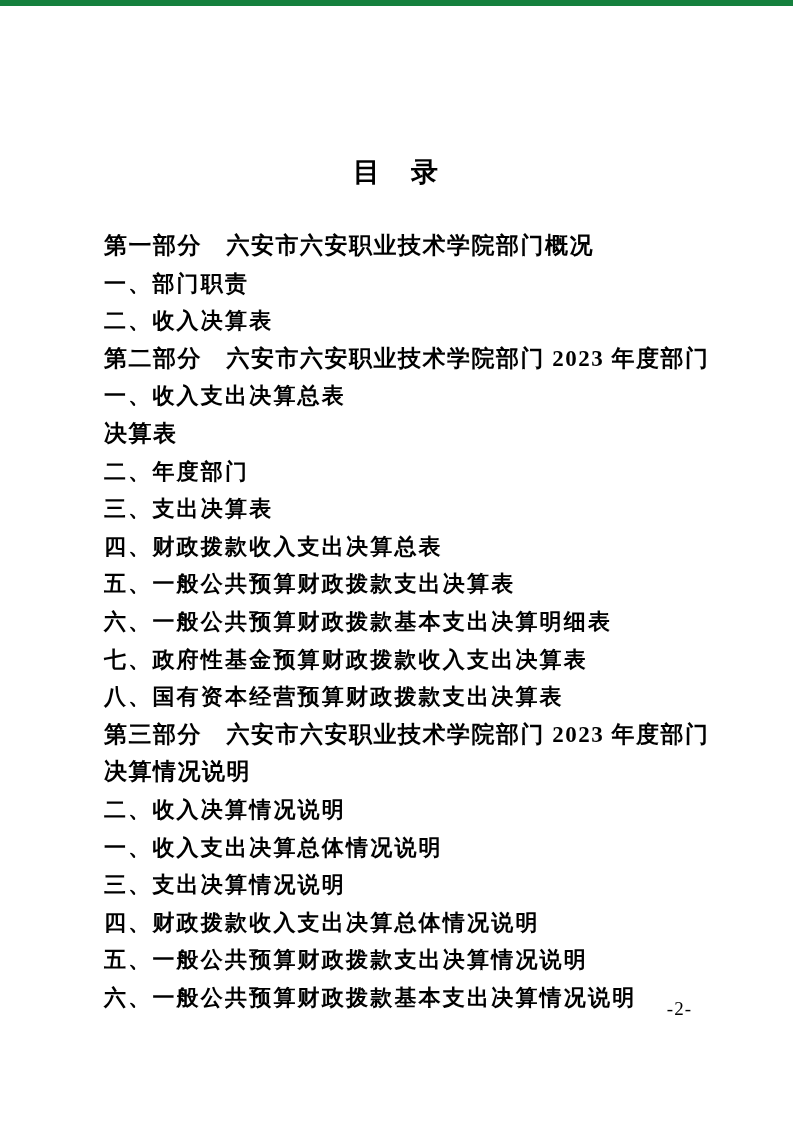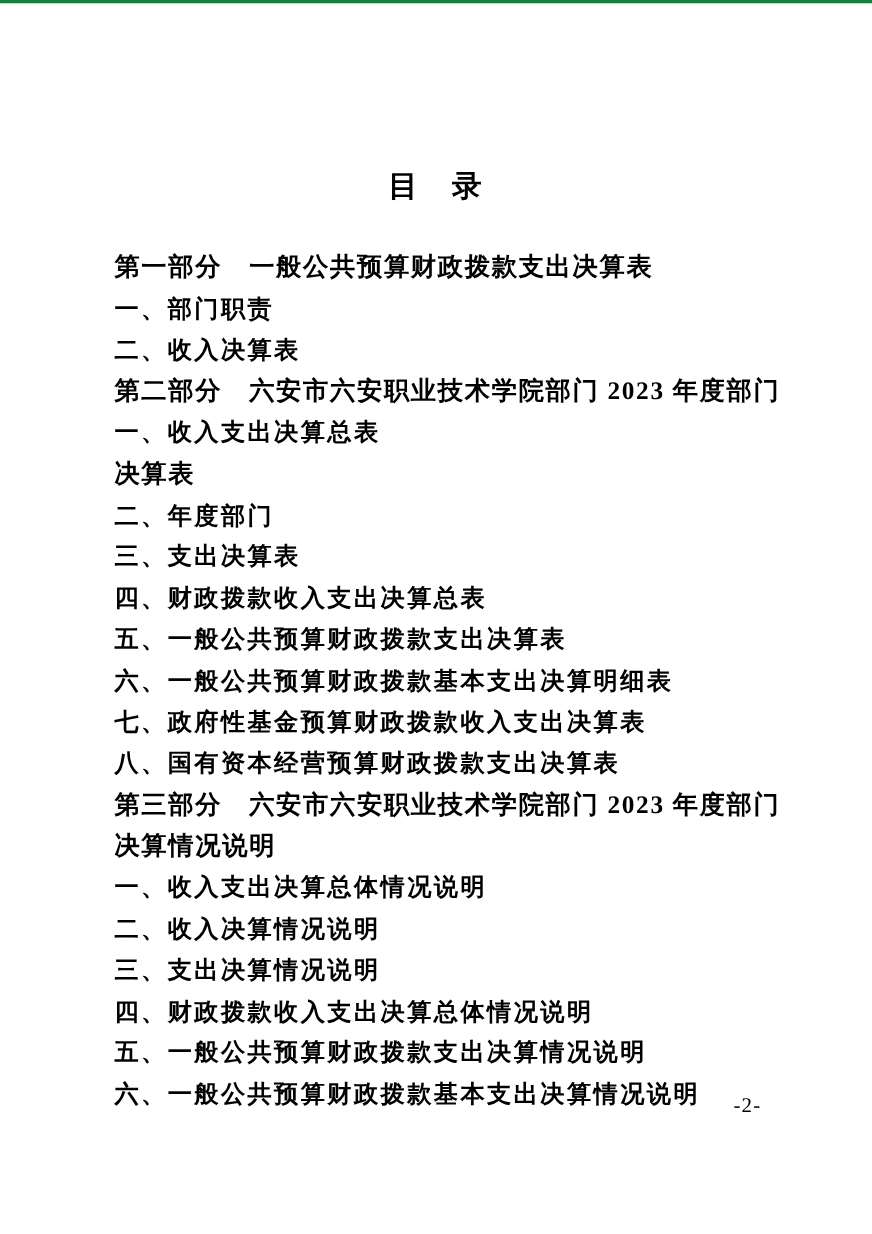--- a/index.html
+++ b/index.html
@@ -8,21 +8,21 @@
     background: #ffffff;
   }
   .page {
     position: relative;
     width: 793px;
     height: 1122px;
     background: #ffffff;
     color: #000000;
     font-family: "Liberation Serif", "DejaVu Serif", serif;
     overflow: hidden;
-    border-top: 3px solid #15803d;
+    border-top: 6px solid #15803d;
     box-sizing: border-box;
   }
   .doc-title {
     position: absolute;
     top: 148px;
     left: 0;
     width: 100%;
     text-align: center;
     font-size: 27px;
     font-weight: bold;
@@ -59,37 +59,37 @@
     font-weight: normal;
   }
 </style>
 </head>
 <body>
 
 <div class="page">
   <h1 class="doc-title">目　录</h1>
 
   <div class="toc" id="toc">
-      <div class="toc-line heading">第一部分　一般公共预算财政拨款支出决算表</div>
+      <div class="toc-line heading">第一部分　六安市六安职业技术学院部门概况</div>
       <div class="toc-line item">一、部门职责</div>
       <div class="toc-line item">二、收入决算表</div>
       <div class="toc-line heading">第二部分　六安市六安职业技术学院部门 2023 年度部门</div>
       <div class="toc-line item">一、收入支出决算总表</div>
       <div class="toc-line heading">决算表</div>
       <div class="toc-line item">二、年度部门</div>
       <div class="toc-line item">三、支出决算表</div>
       <div class="toc-line item">四、财政拨款收入支出决算总表</div>
       <div class="toc-line item">五、一般公共预算财政拨款支出决算表</div>
       <div class="toc-line item">六、一般公共预算财政拨款基本支出决算明细表</div>
       <div class="toc-line item">七、政府性基金预算财政拨款收入支出决算表</div>
       <div class="toc-line item">八、国有资本经营预算财政拨款支出决算表</div>
       <div class="toc-line heading">第三部分　六安市六安职业技术学院部门 2023 年度部门</div>
       <div class="toc-line heading">决算情况说明</div>
+      <div class="toc-line item">二、收入决算情况说明</div>
       <div class="toc-line item">一、收入支出决算总体情况说明</div>
-      <div class="toc-line item">二、收入决算情况说明</div>
       <div class="toc-line item">三、支出决算情况说明</div>
       <div class="toc-line item">四、财政拨款收入支出决算总体情况说明</div>
       <div class="toc-line item">五、一般公共预算财政拨款支出决算情况说明</div>
       <div class="toc-line item">六、一般公共预算财政拨款基本支出决算情况说明</div>
     </div>
 
   <div class="page-number">-2-</div>
 </div>
 
 </body></html>

